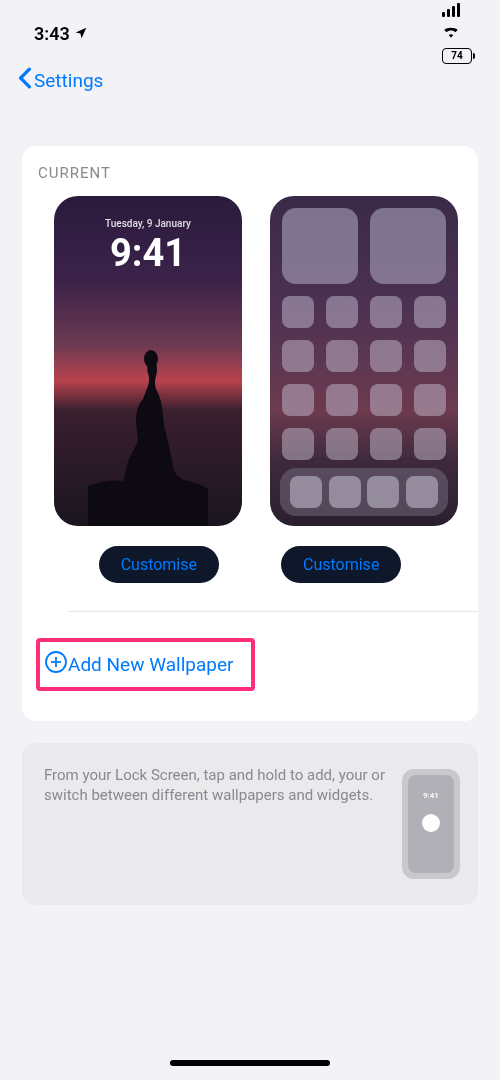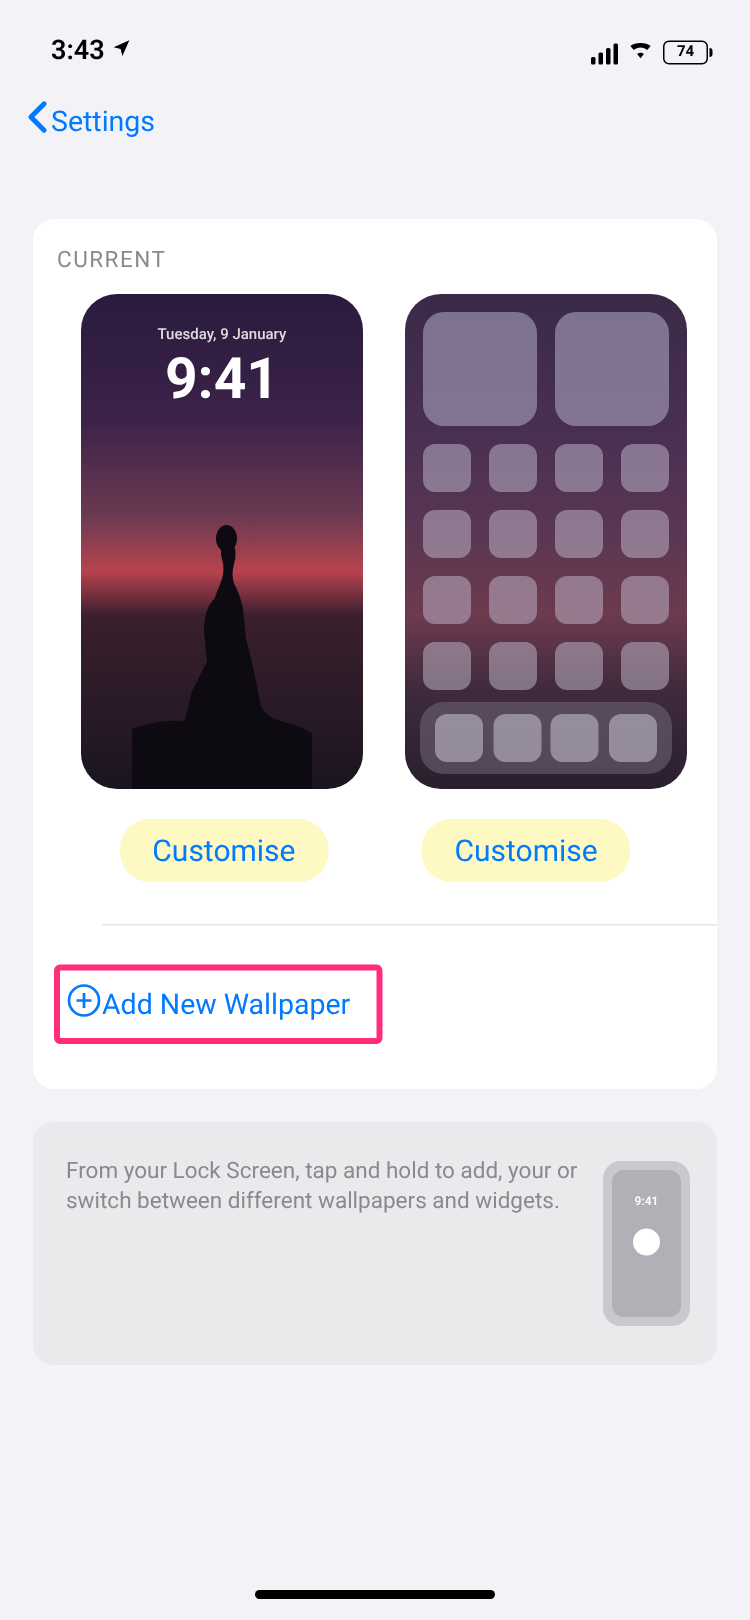--- a/index.html
+++ b/index.html
@@ -27,22 +27,23 @@
       gap: 4px;
       font-size: 18px;
       font-weight: 600;
     }
     .location-icon svg {
       width: 14px;
       height: 14px;
     }
     .status-right {
       display: flex;
-      align-items: flex-end;
+      align-items: flex-start;
       gap: 6px;
+      flex-direction: column;
     }
     .signal-bars {
       display: flex;
       align-items: flex-end;
       gap: 2px;
     }
     .signal-bars span {
       width: 3px;
       background: #000;
       border-radius: 1px;
@@ -198,26 +199,26 @@
     .dock .app-icon { background:rgba(175,170,185,0.7); }
 
     .customise-row {
       display:flex;
       justify-content:center;
       gap:62px;
       margin-top:20px;
       margin-bottom:28px;
     }
     .customise-btn {
-      background:#fef9c3;
+      background:#0f172a;
       color:#007aff;
       border:none;
       border-radius:20px;
       padding:9px 22px;
-      font-size:20px;
+      font-size:16px;
       cursor:pointer;
     }
     .divider {
       height:1px;
       background:#e5e5ea;
       margin:0 -16px 0 30px;
     }
     .add-new-row {
       display:flex;
       align-items:center;

